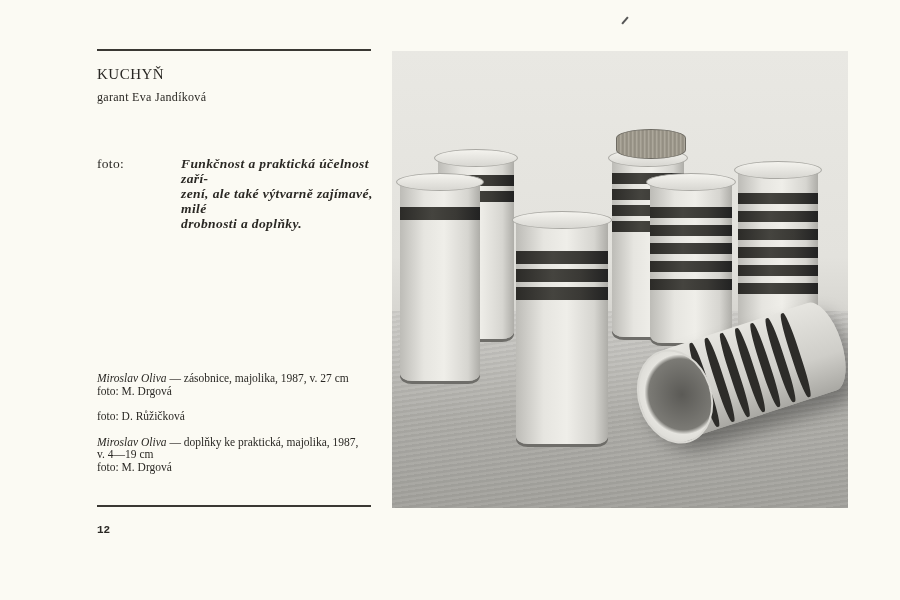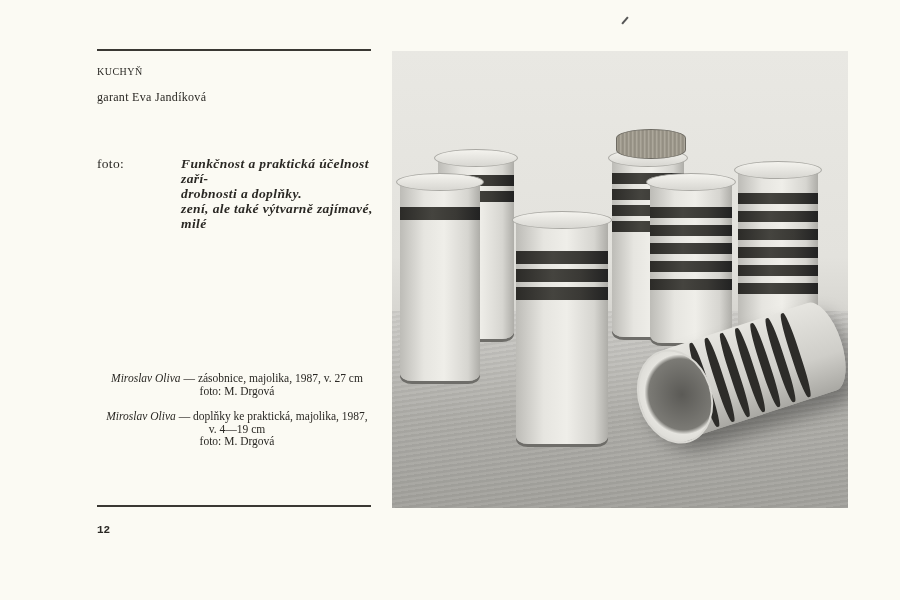--- a/index.html
+++ b/index.html
@@ -23,21 +23,21 @@
       background: #3a3833;
     }
     .rule.top { top: 49px; }
     .rule.bottom { top: 505px; }
 
     .section-title {
       position: absolute;
       left: 97px;
       top: 66px;
       font-family: "Liberation Serif", serif;
-      font-size: 10px;
+      font-size: 15px;
       letter-spacing: 0.5px;
     }
     .guarantor {
       position: absolute;
       left: 97px;
       top: 90px;
       font-family: "Liberation Serif", serif;
       font-size: 12px;
       letter-spacing: 0.3px;
     }
@@ -66,21 +66,21 @@
 
     .captions {
       position: absolute;
       left: 97px;
       top: 372px;
       width: 280px;
       font-family: "Liberation Serif", serif;
       font-size: 11.5px;
       line-height: 12.5px;
     }
-    .caption { margin-bottom: 13px; text-align: center; }
+    .caption { margin-bottom: 13px; }
     .caption .line { display: block; white-space: nowrap; }
     .caption .author { font-style: italic; }
 
     .page-number {
       position: absolute;
       left: 97px;
       top: 524px;
       font-family: Liberation Mono, monospace;
       font-weight: bold;
       font-size: 11px;
@@ -175,31 +175,32 @@
 
 <div class="rule top"></div>
 
 <div class="section-title">KUCHYŇ</div>
 <div class="guarantor">garant Eva Jandíková</div>
 
 <div class="motto">
   <div class="motto-label">foto:</div>
   <div class="motto-text">
     <span>Funkčnost a praktická účelnost zaří-</span>
+    <span>zení, ale také výtvarně zajímavé, milé</span>
     <span>drobnosti a doplňky.</span>
-    <span>zení, ale také výtvarně zajímavé, milé</span>
   </div>
 </div>
 
 <div class="captions">
   <div class="caption">
     <span class="line"><span class="author">Miroslav Oliva</span><span> — zásobnice, majolika, 1987, v. 27 cm</span></span>
     <span class="line">foto: M. Drgová</span>
   </div>
   <div class="caption">
+    <span class="line">foto: D. Růžičková</span>
   </div>
   <div class="caption">
     <span class="line"><span class="author">Miroslav Oliva</span><span> — doplňky ke praktická, majolika, 1987,</span></span>
     <span class="line">v. 4—19 cm</span>
     <span class="line">foto: M. Drgová</span>
   </div>
 </div>
 
 <div class="rule bottom"></div>
 

